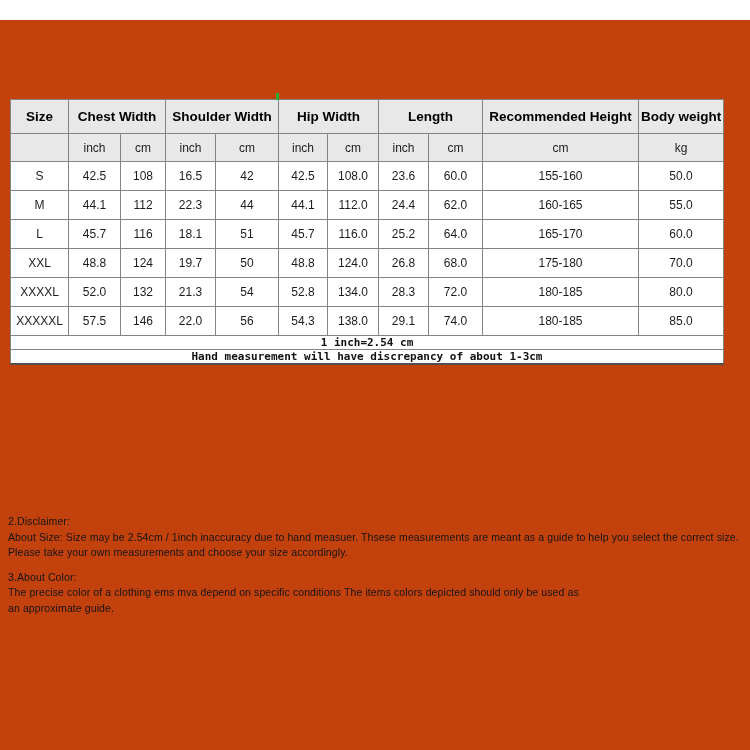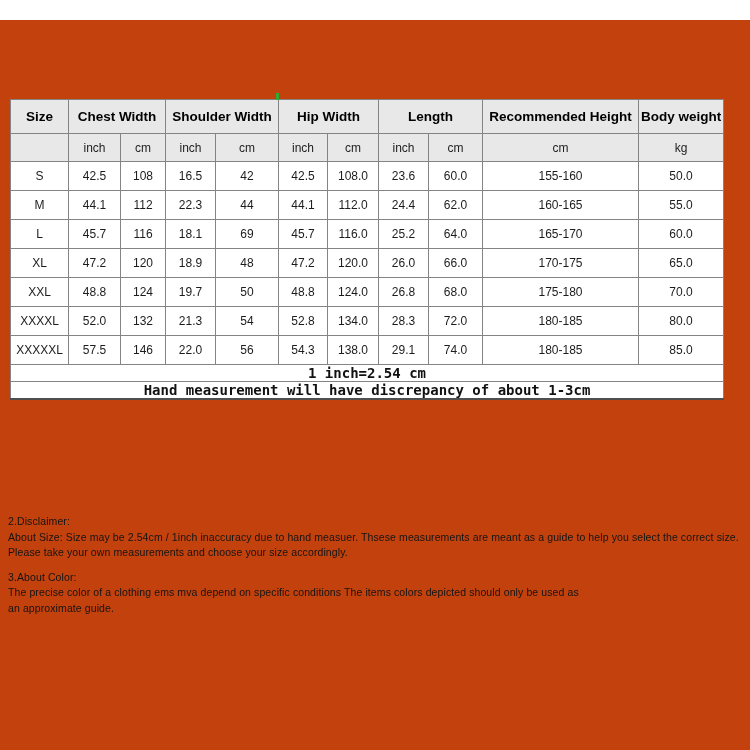--- a/index.html
+++ b/index.html
@@ -54,21 +54,21 @@
   }
   tbody tr.data-row td {
     height: 28px;
     font-size: 12px;
     background: #ffffff;
     color: #1c1c1c;
   }
   tfoot td.footnote-cell {
     height: 13px;
     font-family: "DejaVu Sans Mono", monospace;
-    font-size: 14px;
+    font-size: 11px;
     font-weight: bold;
     color: #111111;
     background: #ffffff;
   }
   .green-tick {
     position: absolute;
     left: 276px;
     top: 73px;
     width: 3px;
     height: 7px;
@@ -155,40 +155,27 @@
           <td>24.4</td>
           <td>62.0</td>
           <td>160-165</td>
           <td>55.0</td>
         </tr>
         <tr class="data-row">
           <td>L</td>
           <td>45.7</td>
           <td>116</td>
           <td>18.1</td>
-          <td>69</td>
+          <td>51</td>
           <td>45.7</td>
           <td>116.0</td>
           <td>25.2</td>
           <td>64.0</td>
           <td>165-170</td>
           <td>60.0</td>
-        </tr>
-        <tr class="data-row">
-          <td>XL</td>
-          <td>47.2</td>
-          <td>120</td>
-          <td>18.9</td>
-          <td>48</td>
-          <td>47.2</td>
-          <td>120.0</td>
-          <td>26.0</td>
-          <td>66.0</td>
-          <td>170-175</td>
-          <td>65.0</td>
         </tr>
         <tr class="data-row">
           <td>XXL</td>
           <td>48.8</td>
           <td>124</td>
           <td>19.7</td>
           <td>50</td>
           <td>48.8</td>
           <td>124.0</td>
           <td>26.8</td>

